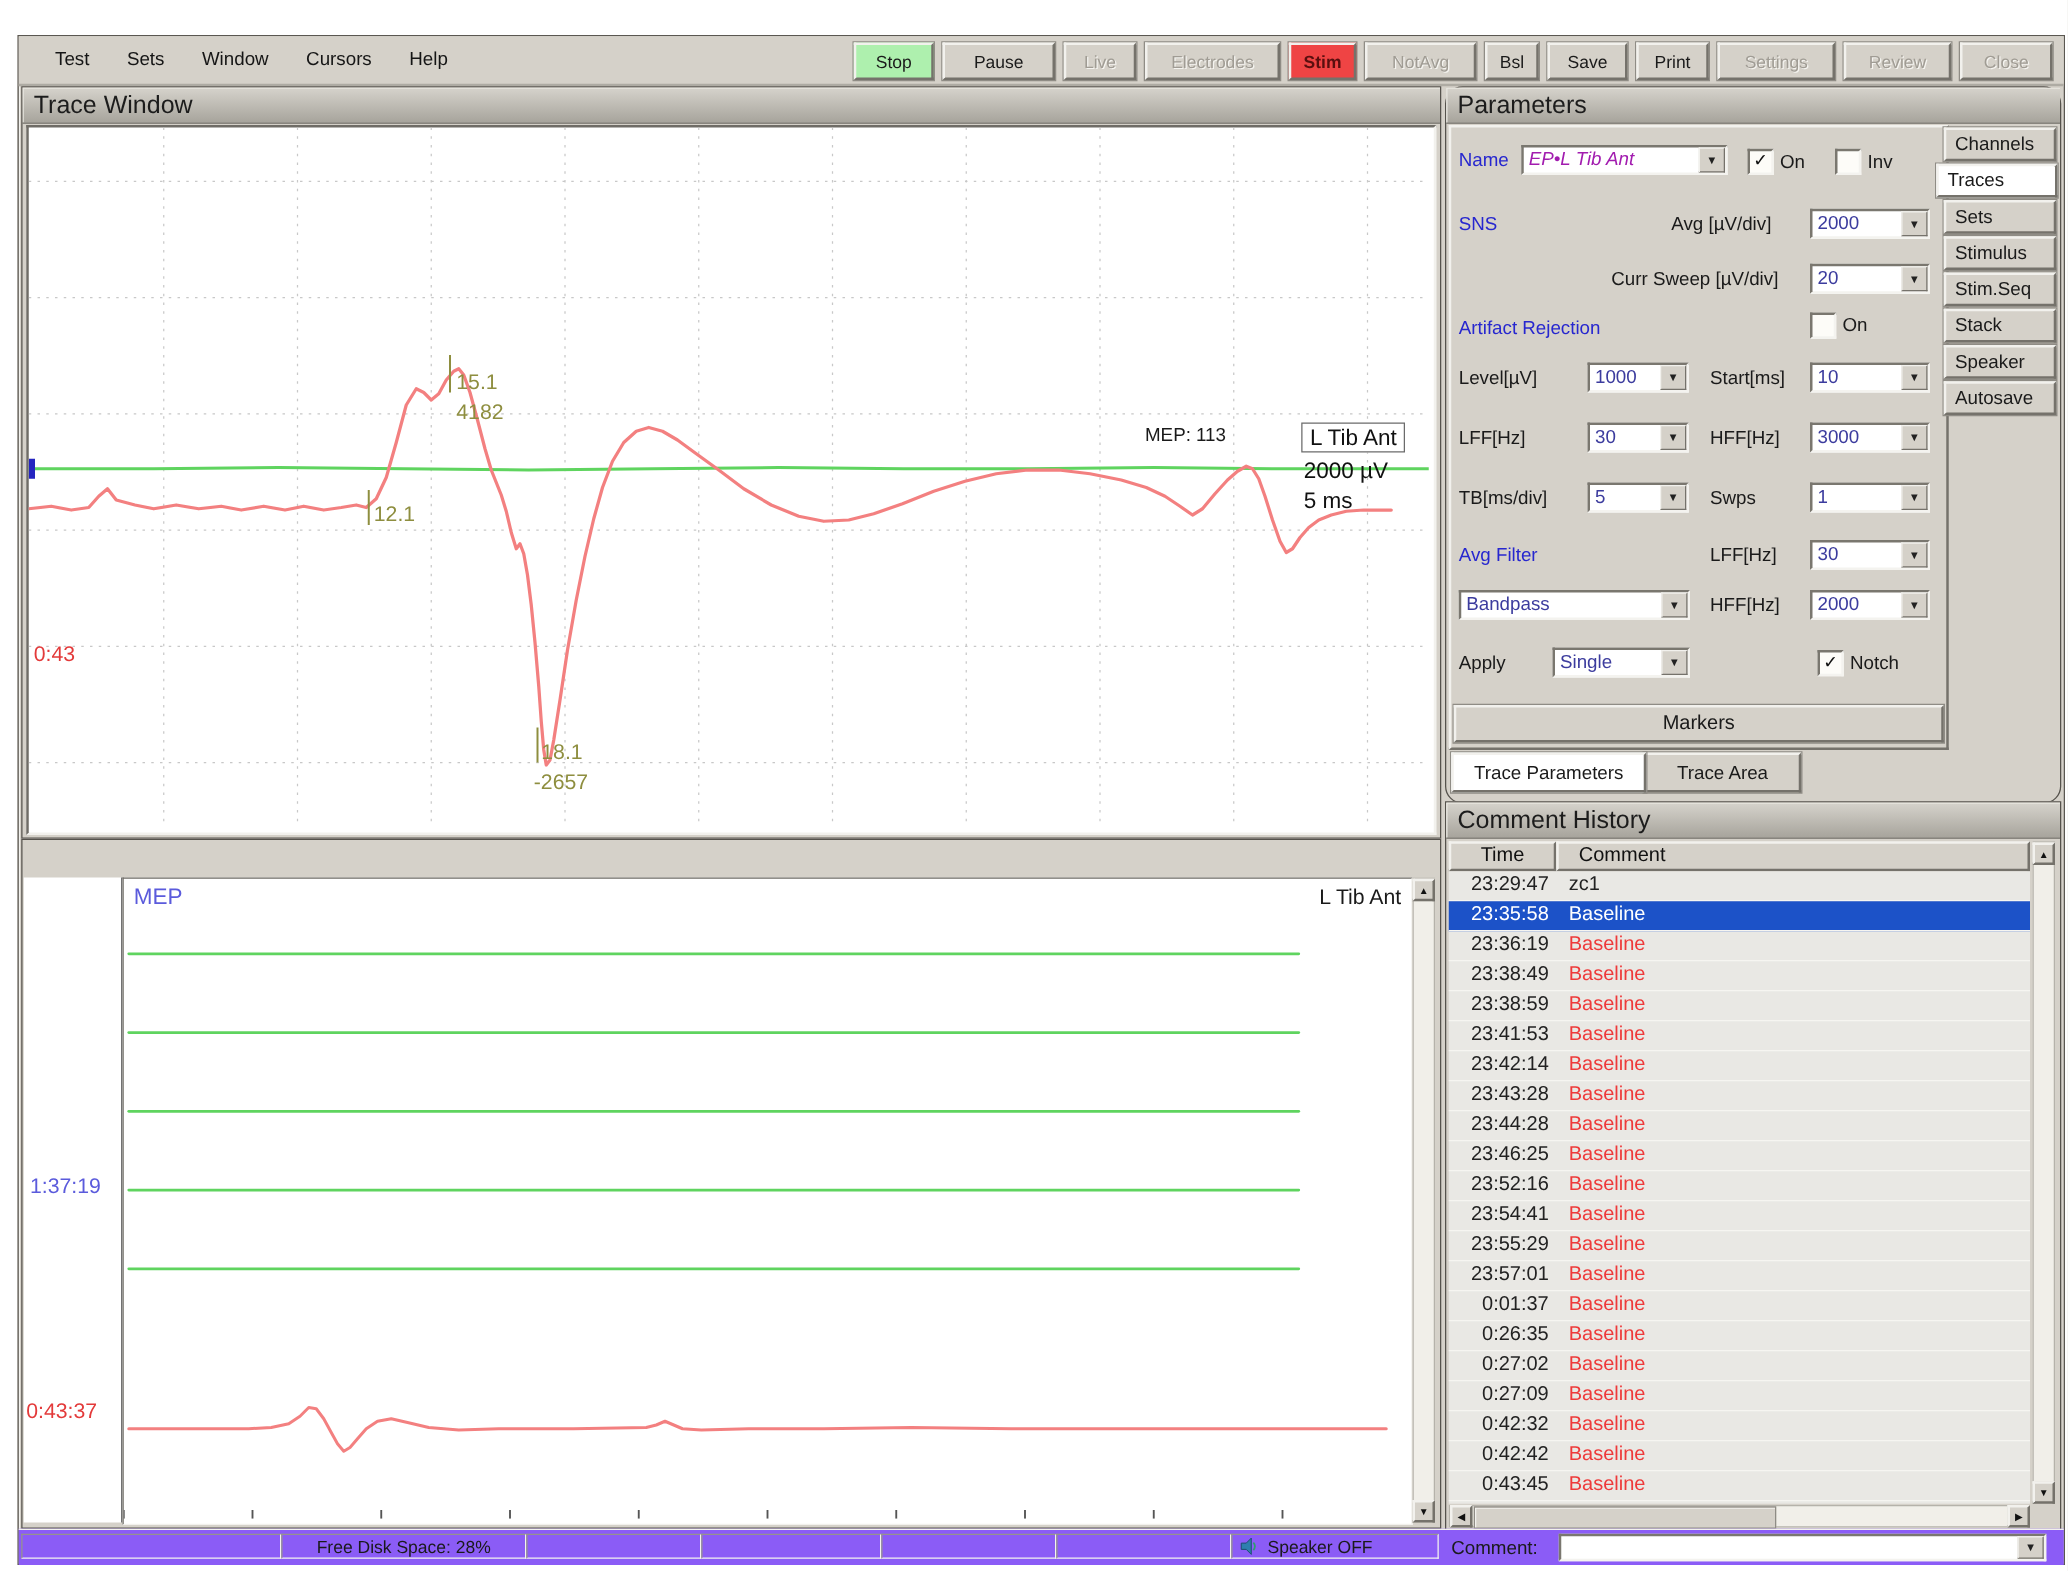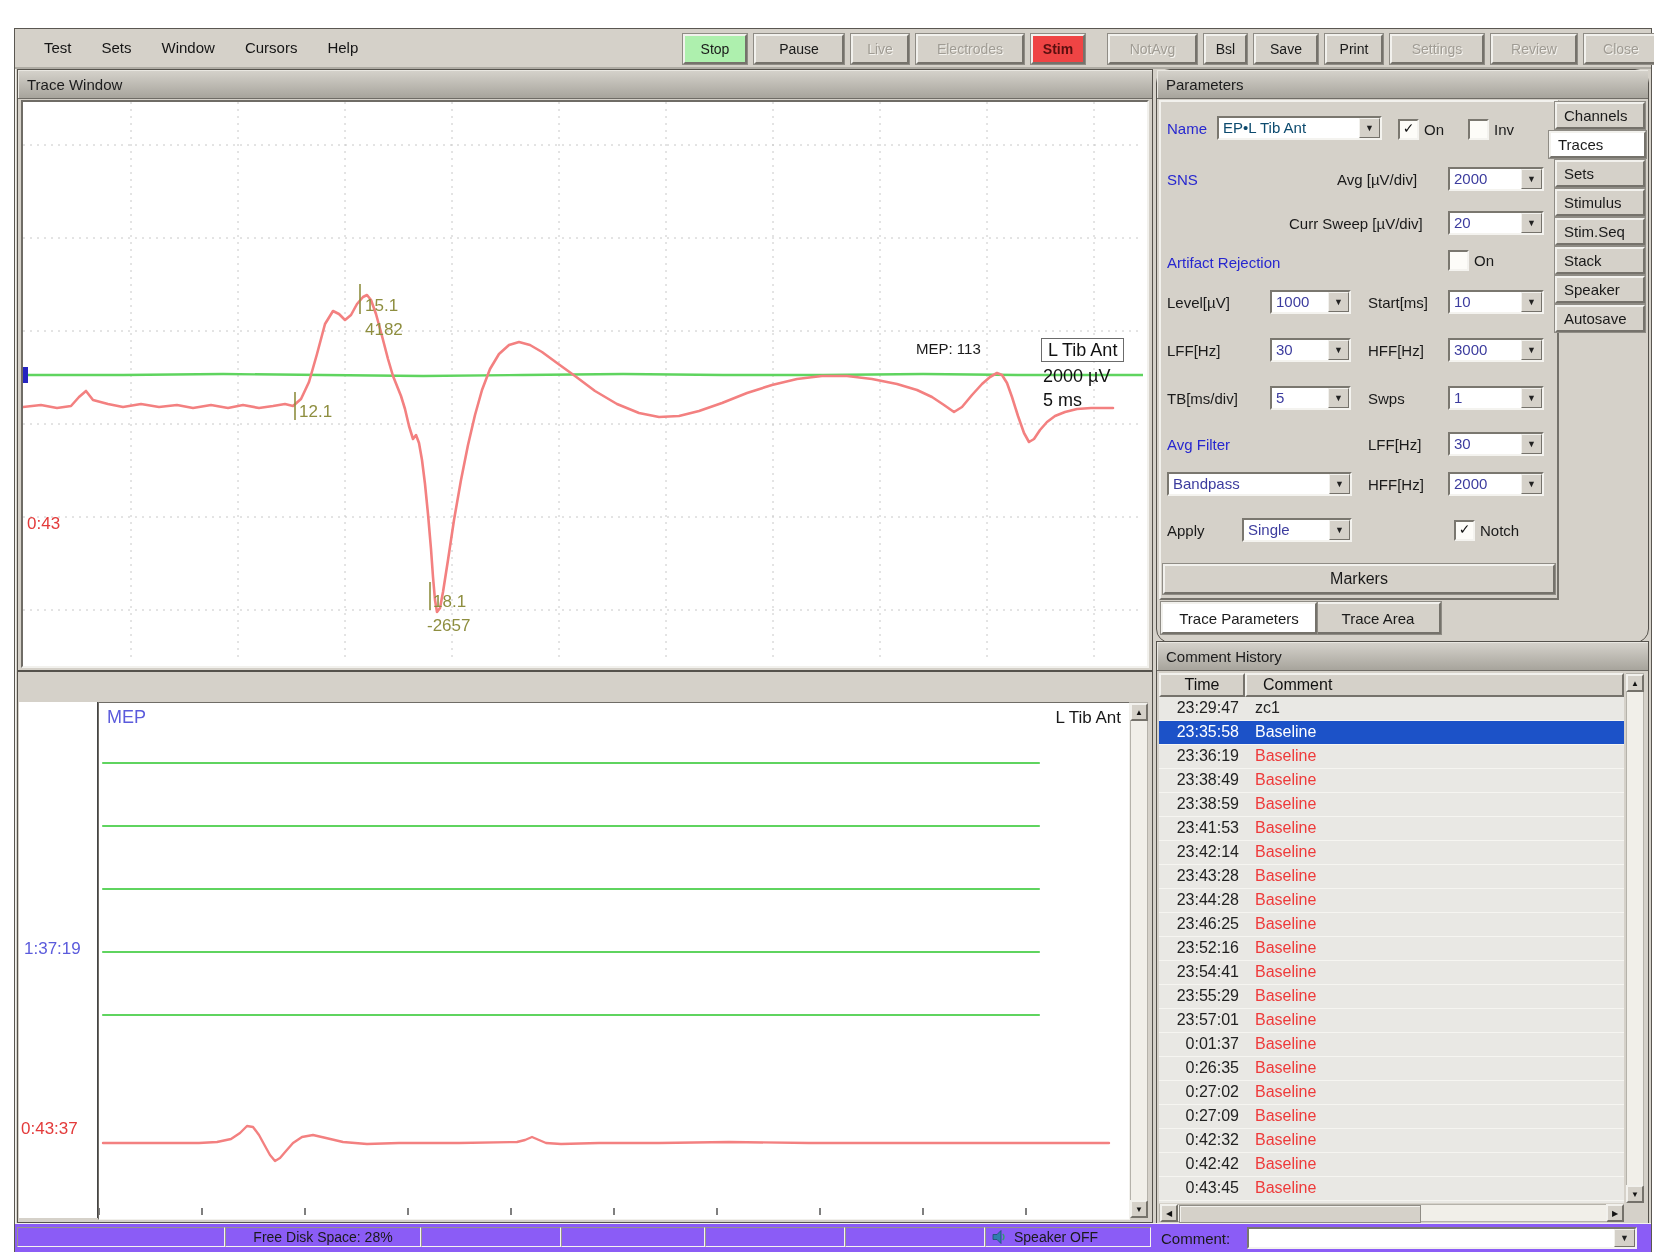--- a/index.html
+++ b/index.html
@@ -7,21 +7,21 @@
   .a{position:absolute;}
   .app{position:absolute;left:14px;top:28px;width:1636px;height:1222px;background:#d5d1c9;border:1px solid #5a5751;box-shadow:inset 1px 1px 0 #f2f1ed;}
   .menubar{position:absolute;left:0;top:0;width:1636px;height:38px;background:#d5d1c9;border-bottom:2px solid #aeaba3;}
   .menu-item{font-size:15px;color:#151515;padding:10px 15px 0 15px;display:inline-block;cursor:default;}
   .tb-row{position:absolute;left:668px;top:5px;display:flex;gap:7px;}
   .btn{height:26px;background:#d5d1c9;border:2px solid;border-color:#f2f1ed #75726b #75726b #f2f1ed;font-size:14px;color:#1a1a1a;display:flex;align-items:center;justify-content:center;box-shadow:0 0 0 1px #8f8c85;}
   .btn.green{background:#aef0ae;}
   .btn.red{background:#ef4444;color:#5a0f0f;font-weight:bold;}
   .btn.disabled{color:#a09c94;text-shadow:1px 1px 0 #f5f4f0;}
   .win{position:absolute;background:#d5d1c9;border:1px solid #55524c;}
-  .titlebar{height:28px;background:linear-gradient(#d6d3cc,#a7a49c);border-bottom:1px solid #6f6c66;display:flex;align-items:center;padding-left:9px;font-size:15px;color:#1c1c1c;box-shadow:inset 1px 1px 0 #e9e7e1;}
+  .titlebar{height:28px;background:linear-gradient(#d6d3cc,#a7a49c);border-bottom:1px solid #6f6c66;display:flex;align-items:center;padding-left:9px;font-size:20px;color:#1c1c1c;box-shadow:inset 1px 1px 0 #e9e7e1;}
   .plot{position:absolute;background:#fff;border:2px solid;border-color:#6f6c66 #f2f1ed #f2f1ed #6f6c66;}
   .plot-lbl{position:absolute;font-size:17px;color:#8e8e3f;white-space:nowrap;}
   .lbl-black{color:#1a1a1a;font-size:15px;}
   .lbl-red{color:#e33a3a;}
   .lbl-blue{color:#5b5bdc;}
   .ch-box{position:absolute;border:1px solid #6b6b6b;background:#fff;color:#111;font-size:18px;padding:0 6px;line-height:22px;}
   .scale-lbl{position:absolute;color:#111;font-size:18px;white-space:nowrap;}
   
   .pmain{position:absolute;background:#d5d1c9;border:2px solid;border-color:#f2f1ed #75726b #75726b #f2f1ed;}
   .plab{position:absolute;font-size:15px;color:#2727cf;white-space:nowrap;}
@@ -65,21 +65,21 @@
 <div class="app">
 
   <div class="menubar">
     <div id="menu-items" class="a" style="left:14px;top:0;"><div class="menu-item">Test</div><div class="menu-item">Sets</div><div class="menu-item">Window</div><div class="menu-item">Cursors</div><div class="menu-item">Help</div></div>
     <div id="toolbar-buttons" class="tb-row">
           <div class="btn green" style="width: 60px;">Stop</div>
           <div class="btn" style="width: 86px;">Pause</div>
           <div class="btn disabled" style="width: 54px;">Live</div>
           <div class="btn disabled" style="width: 104px;">Electrodes</div>
           <div class="btn red" style="width: 50px;">Stim</div>
-          <div class="btn disabled" style="width: 85px; margin-left: 16px;">NotAvg</div>
+          <div class="btn disabled" style="width: 85px;">NotAvg</div>
           <div class="btn" style="width: 39px;">Bsl</div>
           <div class="btn" style="width: 60px;">Save</div>
           <div class="btn" style="width: 54px;">Print</div>
           <div class="btn disabled" style="width: 90px;">Settings</div>
           <div class="btn disabled" style="width: 82px;">Review</div>
           <div class="btn disabled" style="width: 70px;">Close</div>
         </div>
   </div>
 
   <div class="win" style="left:2px;top:40px;width:1134px;height:600px;">
@@ -125,21 +125,21 @@
   </div>
 
   <div class="win" style="left:1141px;top:40px;width:491px;height:572px;border-radius:14px;">
     <div class="titlebar">
       <span>Parameters</span>
     </div>
     <div class="pmain" style="left:2px;top:30px;width:396px;height:496px;"></div>
 
     <span class="plab" style="left:10px;top:50px;">Name</span>
     <div class="dd" style="left:60px;top:46px;width:165px;">
-      <span class="dd-val" style="color:#0c4a6e;">EP•L Tib Ant</span>
+      <span class="dd-val" style="color:#a21caf;font-style:italic;">EP•L Tib Ant</span>
       <span class="dd-btn">▼</span>
     </div>
     <span class="chk checked" id="chk-on" style="left:241px;top:49px;"><span class="tick">✓</span></span>
     <span class="plab-k" style="left:267px;top:51px;">On</span>
     <span class="chk" id="chk-inv" style="left:311px;top:49px;"><span class="tick">✓</span></span>
     <span class="plab-k" style="left:337px;top:51px;">Inv</span>
 
     <span class="plab" style="left:10px;top:101px;">SNS</span>
     <span class="plab-r" style="left:180px;top:101px;width:102px;">Avg [µV/div]</span>
     <div class="dd" style="left:291px;top:97px;width:96px;">

